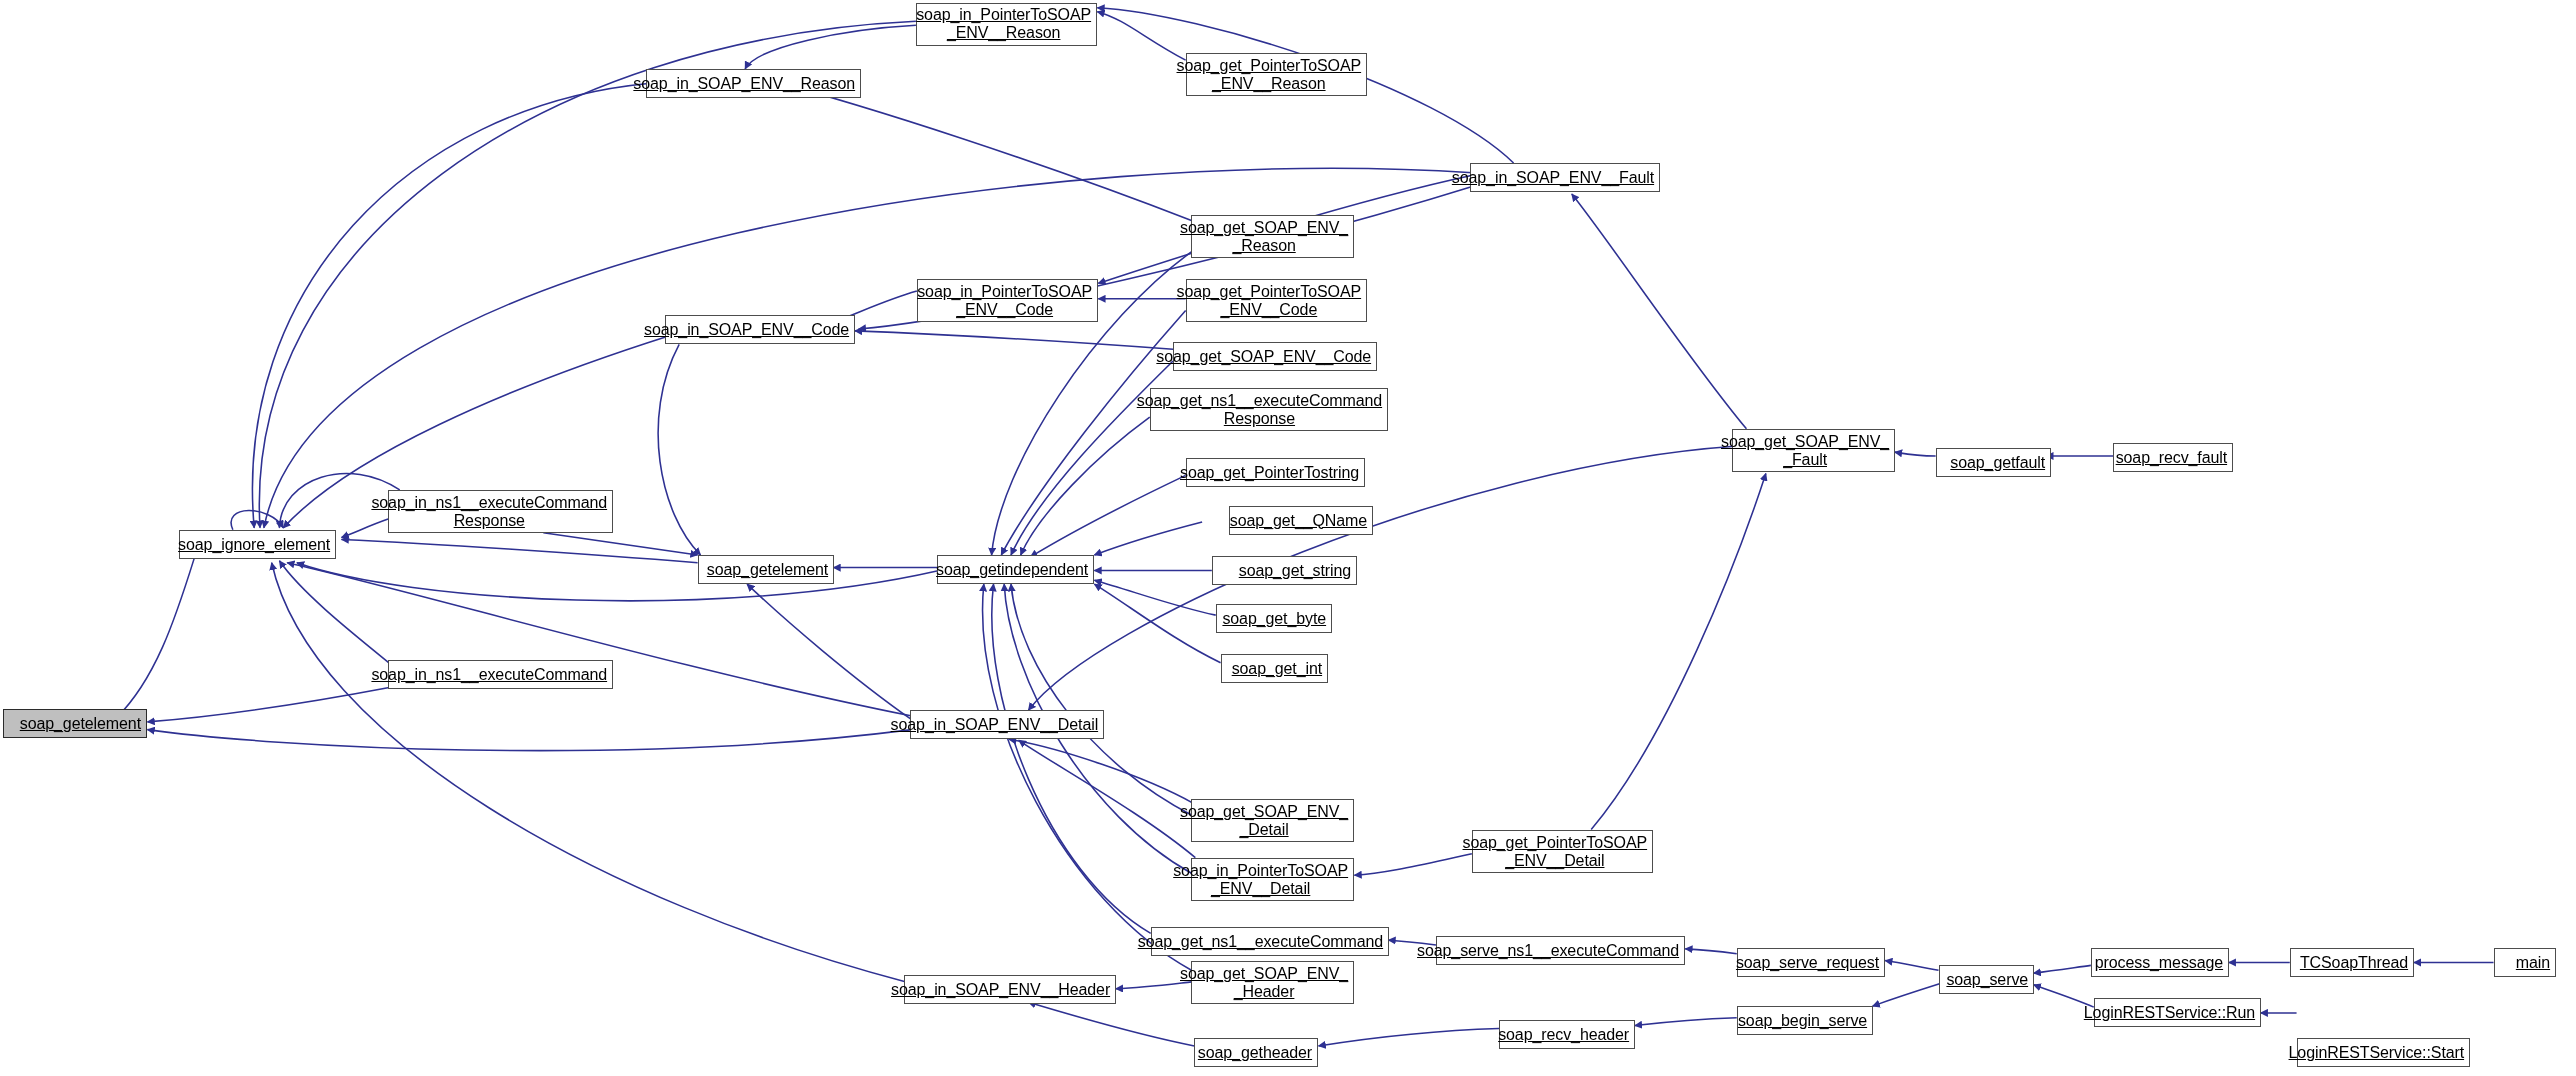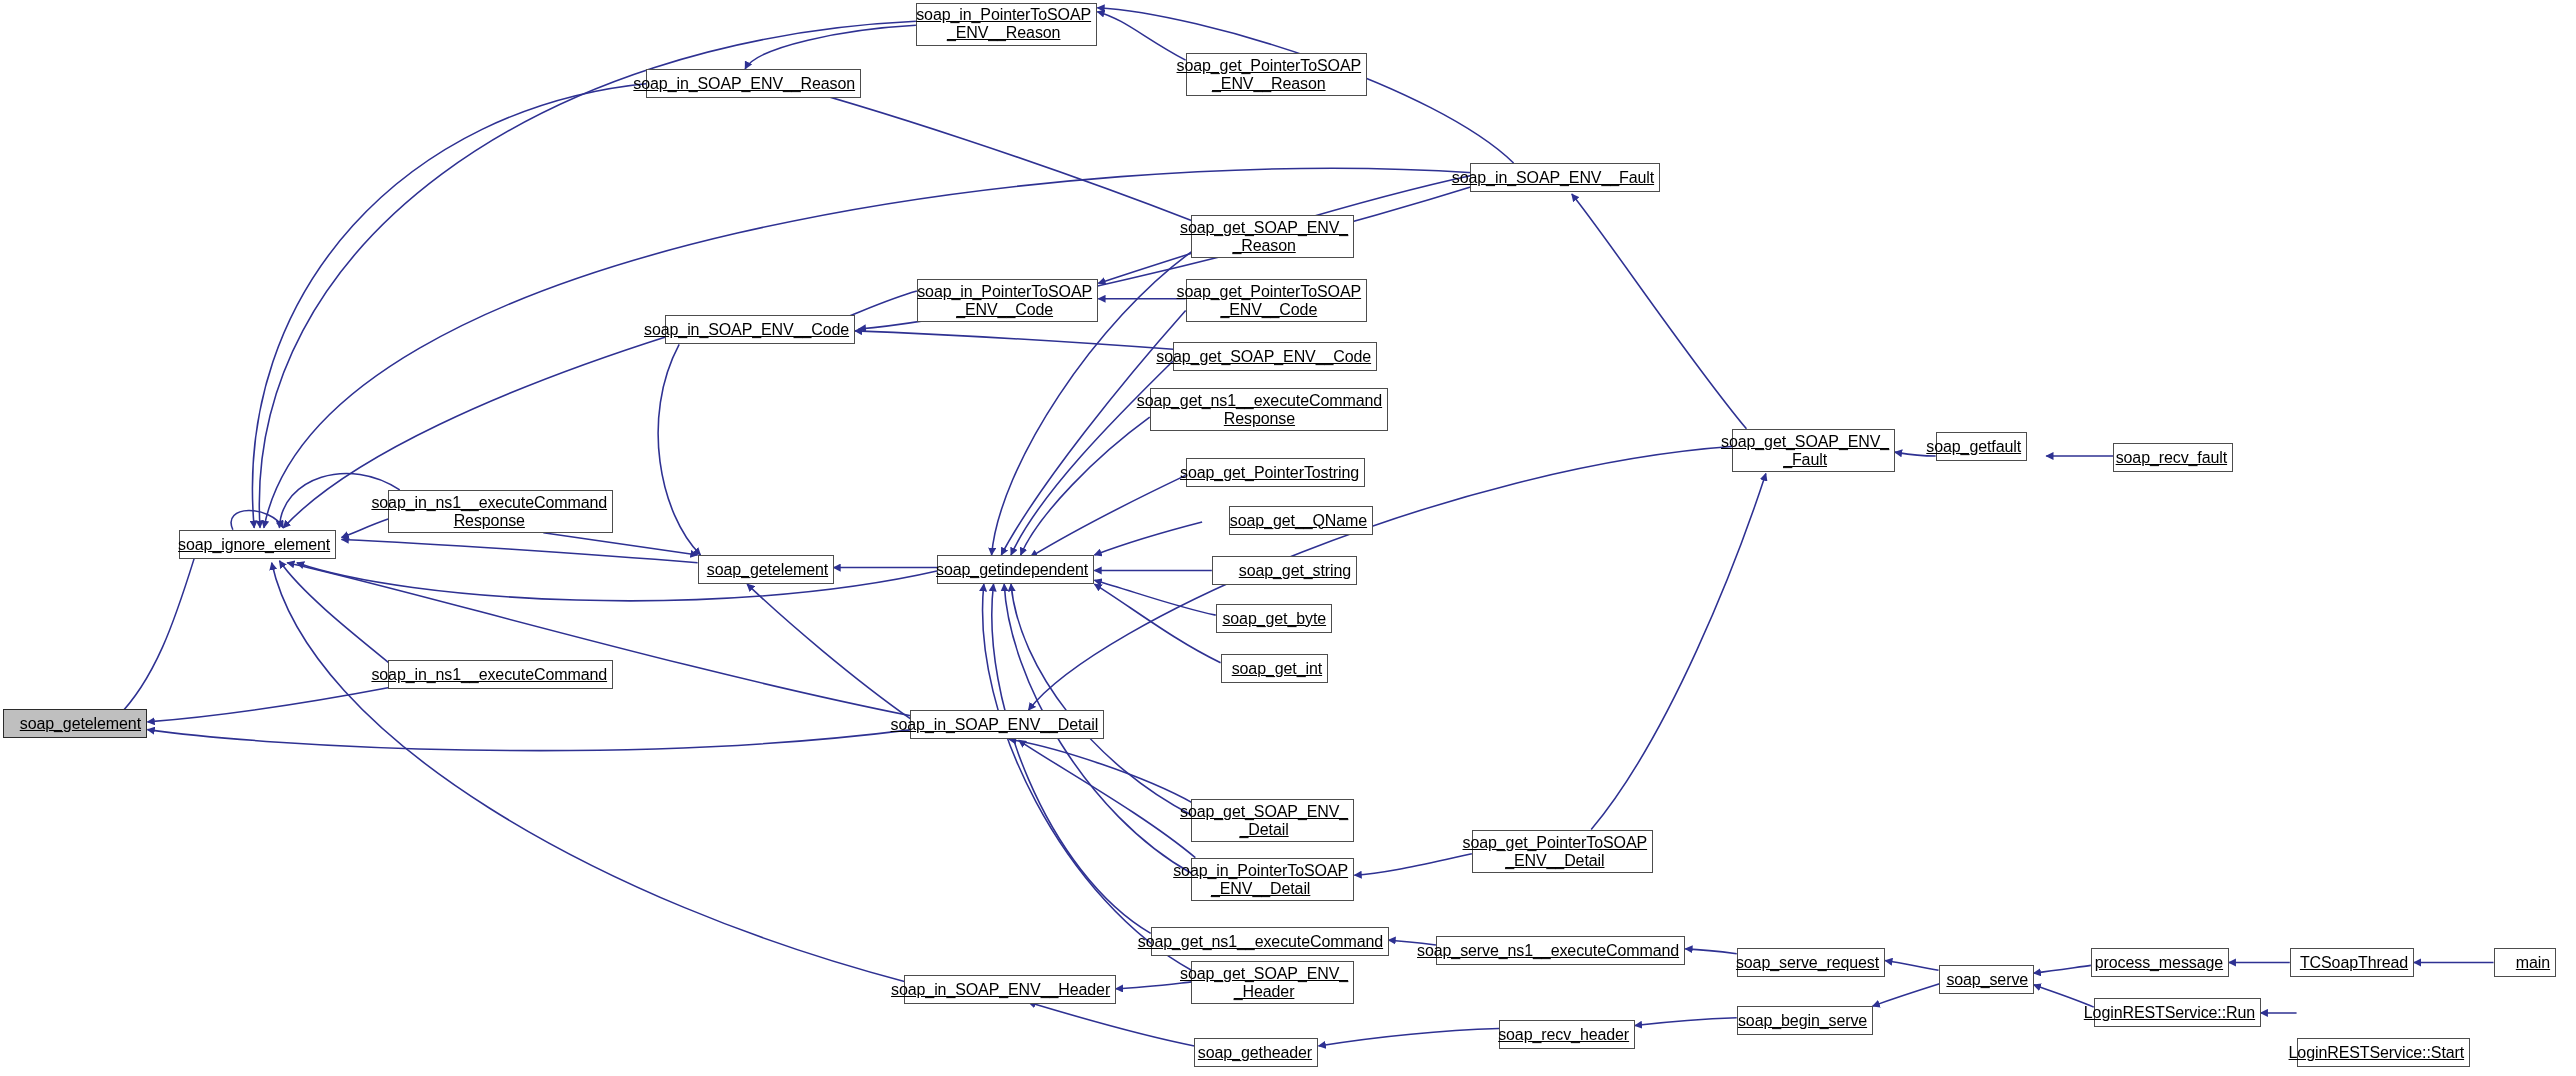--- a/index.html
+++ b/index.html
@@ -151,21 +151,21 @@
       <div class="node" style="left: 1150px; top: 388px; width: 238px; height: 43px;"><span class="lbl">soap_get_ns1__executeCommand
 Response</span></div>
       <div class="node" style="left: 1186px; top: 458px; width: 179px; height: 29px;"><span class="lbl">soap_get_PointerTostring</span></div>
       <div class="node" style="left: 1202px; top: 506px; width: 144px; height: 29px; margin-left: 27px;"><span class="lbl">soap_get__QName</span></div>
       <div class="node" style="left: 1212px; top: 556px; width: 145px; height: 29px;"><span class="lbl">soap_get_string</span></div>
       <div class="node" style="left: 1216px; top: 604px; width: 116px; height: 29px;"><span class="lbl">soap_get_byte</span></div>
       <div class="node" style="left: 1221px; top: 654px; width: 107px; height: 29px;"><span class="lbl">soap_get_int</span></div>
       <div class="node" style="left: 1470px; top: 163px; width: 190px; height: 29px; padding-left: 28px;"><span class="lbl">soap_in_SOAP_ENV__Fault</span></div>
       <div class="node" style="left: 1732px; top: 429px; width: 163px; height: 43px;"><span class="lbl">soap_get_SOAP_ENV_
 _Fault</span></div>
-      <div class="node" style="left: 1936px; top: 432px; width: 91px; height: 29px;"><span class="lbl">soap_getfault</span></div>
+      <div class="node" style="left: 1936px; top: 448px; width: 115px; height: 29px;"><span class="lbl">soap_getfault</span></div>
       <div class="node" style="left: 2113px; top: 443px; width: 120px; height: 29px;"><span class="lbl">soap_recv_fault</span></div>
       <div class="node" style="left: 910px; top: 710px; width: 194px; height: 29px;"><span class="lbl">soap_in_SOAP_ENV__Detail</span></div>
       <div class="node" style="left: 1191px; top: 799px; width: 163px; height: 43px;"><span class="lbl">soap_get_SOAP_ENV_
 _Detail</span></div>
       <div class="node" style="left: 1191px; top: 858px; width: 163px; height: 43px;"><span class="lbl">soap_in_PointerToSOAP
 _ENV__Detail</span></div>
       <div class="node" style="left: 1472px; top: 830px; width: 181px; height: 43px;"><span class="lbl">soap_get_PointerToSOAP
 _ENV__Detail</span></div>
       <div class="node" style="left: 1151px; top: 927px; width: 238px; height: 29px;"><span class="lbl">soap_get_ns1__executeCommand</span></div>
       <div class="node" style="left: 1436px; top: 936px; width: 249px; height: 29px;"><span class="lbl">soap_serve_ns1__executeCommand</span></div>

